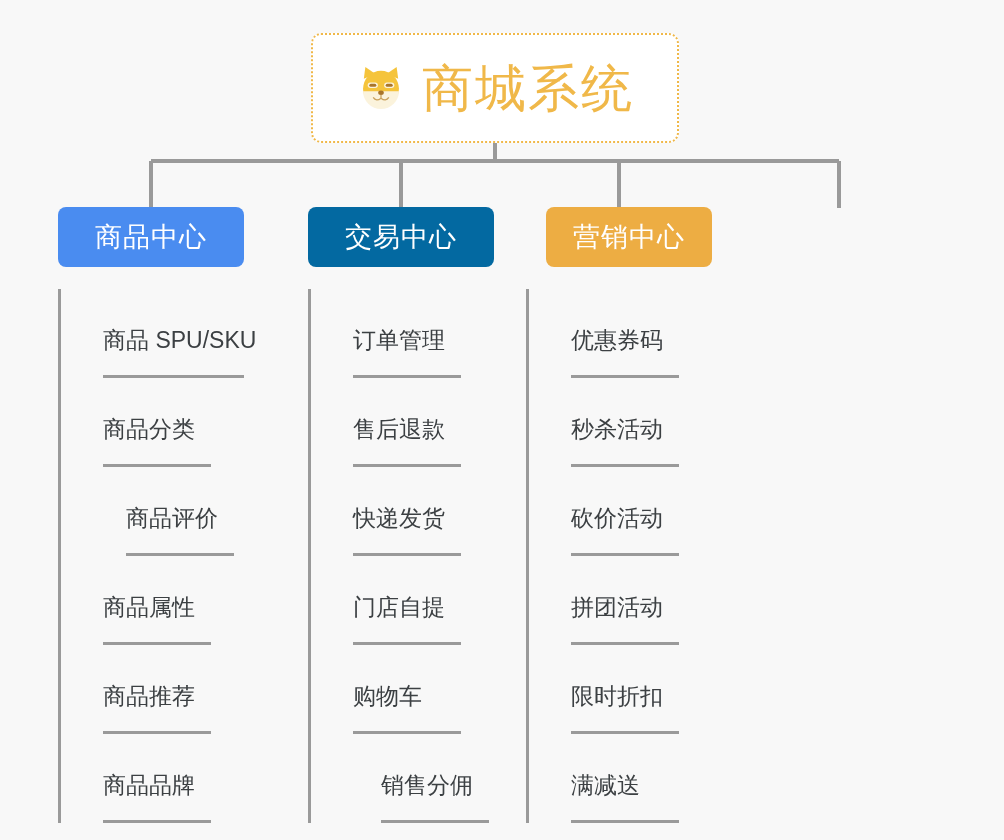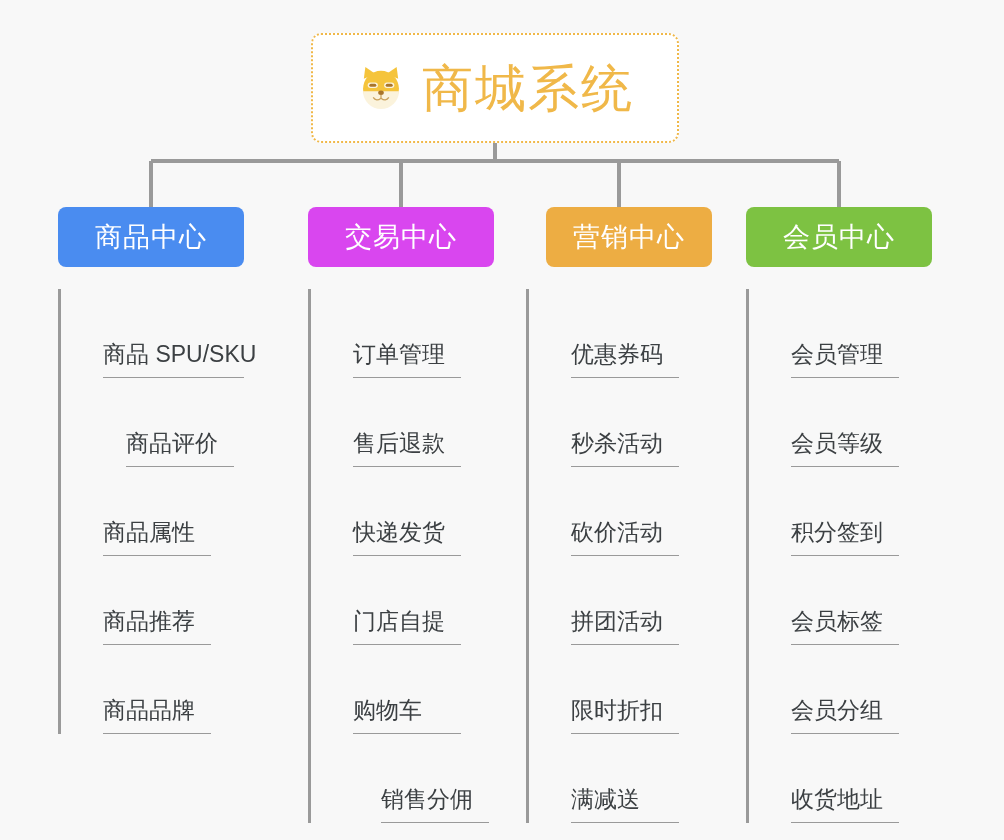--- a/index.html
+++ b/index.html
@@ -90,23 +90,23 @@
     position: relative;
     display: flex;
     align-items: flex-end;
     padding-left: 27px;
   }
 
   .branch-item-label {
     font-size: 23px;
     color: #3C4043;
     line-height: 1;
-    padding-bottom: 11px;
+    padding-bottom: 23px;
     white-space: nowrap;
-    border-bottom: 1px solid #84cc16;
+    border-bottom: 3px solid #84cc16;
     display: inline-block;
     min-width: 108px;
     text-align: left;
   }
 
   
   #branch-0 { left: 58px;  width: 186px; }
   #branch-1 { left: 308px; width: 186px; }
   #branch-2 { left: 526px; width: 186px; }
   #branch-3 { left: 746px; width: 186px; }
@@ -154,36 +154,39 @@
 
   <div class="branch" id="branch-0">
     <div class="branch-header" style="background: rgb(74, 140, 240);">
       <span>商品中心</span>
     </div>
     <div class="branch-items" style="border-left-color: rgb(154, 154, 154);">
       <div class="branch-item">
         <span class="branch-item-label" style="border-bottom-color: rgb(154, 154, 154);">商品 SPU/SKU</span>
       </div>
       <div class="branch-item">
+        <span class="branch-item-label" style="border-bottom-color: rgb(154, 154, 154);">商品分类</span>
+      </div>
+      <div class="branch-item">
         <span class="branch-item-label" style="border-bottom-color: rgb(154, 154, 154); margin-left: 23px;">商品评价</span>
       </div>
       <div class="branch-item">
         <span class="branch-item-label" style="border-bottom-color: rgb(154, 154, 154);">商品属性</span>
       </div>
       <div class="branch-item">
         <span class="branch-item-label" style="border-bottom-color: rgb(154, 154, 154);">商品推荐</span>
       </div>
       <div class="branch-item">
         <span class="branch-item-label" style="border-bottom-color: rgb(154, 154, 154);">商品品牌</span>
       </div>
     </div>
   </div>
 
   <div class="branch" id="branch-1">
-    <div class="branch-header" style="background: #d946ef; text-align: right;">
+    <div class="branch-header" style="background: #0369a1; text-align: right;">
       <span>交易中心</span>
     </div>
     <div class="branch-items" style="border-left-color: rgb(154, 154, 154);">
       <div class="branch-item">
         <span class="branch-item-label" style="border-bottom-color: rgb(154, 154, 154);">订单管理</span>
       </div>
       <div class="branch-item">
         <span class="branch-item-label" style="border-bottom-color: rgb(154, 154, 154);">售后退款</span>
       </div>
       <div class="branch-item">
@@ -220,39 +223,14 @@
       </div>
       <div class="branch-item">
         <span class="branch-item-label" style="border-bottom-color: rgb(154, 154, 154);">限时折扣</span>
       </div>
       <div class="branch-item">
         <span class="branch-item-label" style="border-bottom-color: rgb(154, 154, 154);">满减送</span>
       </div>
     </div>
   </div>
 
-  <div class="branch" id="branch-3">
-    <div class="branch-header" style="background: rgb(125, 194, 66);">
-      <span>会员中心</span>
-    </div>
-    <div class="branch-items" style="border-left-color: rgb(154, 154, 154);">
-      <div class="branch-item">
-        <span class="branch-item-label" style="border-bottom-color: rgb(154, 154, 154);">会员管理</span>
-      </div>
-      <div class="branch-item">
-        <span class="branch-item-label" style="border-bottom-color: rgb(154, 154, 154);">会员等级</span>
-      </div>
-      <div class="branch-item">
-        <span class="branch-item-label" style="border-bottom-color: rgb(154, 154, 154);">积分签到</span>
-      </div>
-      <div class="branch-item">
-        <span class="branch-item-label" style="border-bottom-color: rgb(154, 154, 154);">会员标签</span>
-      </div>
-      <div class="branch-item">
-        <span class="branch-item-label" style="border-bottom-color: rgb(154, 154, 154);">会员分组</span>
-      </div>
-      <div class="branch-item">
-        <span class="branch-item-label" style="border-bottom-color: rgb(154, 154, 154);">收货地址</span>
-      </div>
-    </div>
-  </div>
 
 </div>
 
 </body></html>

